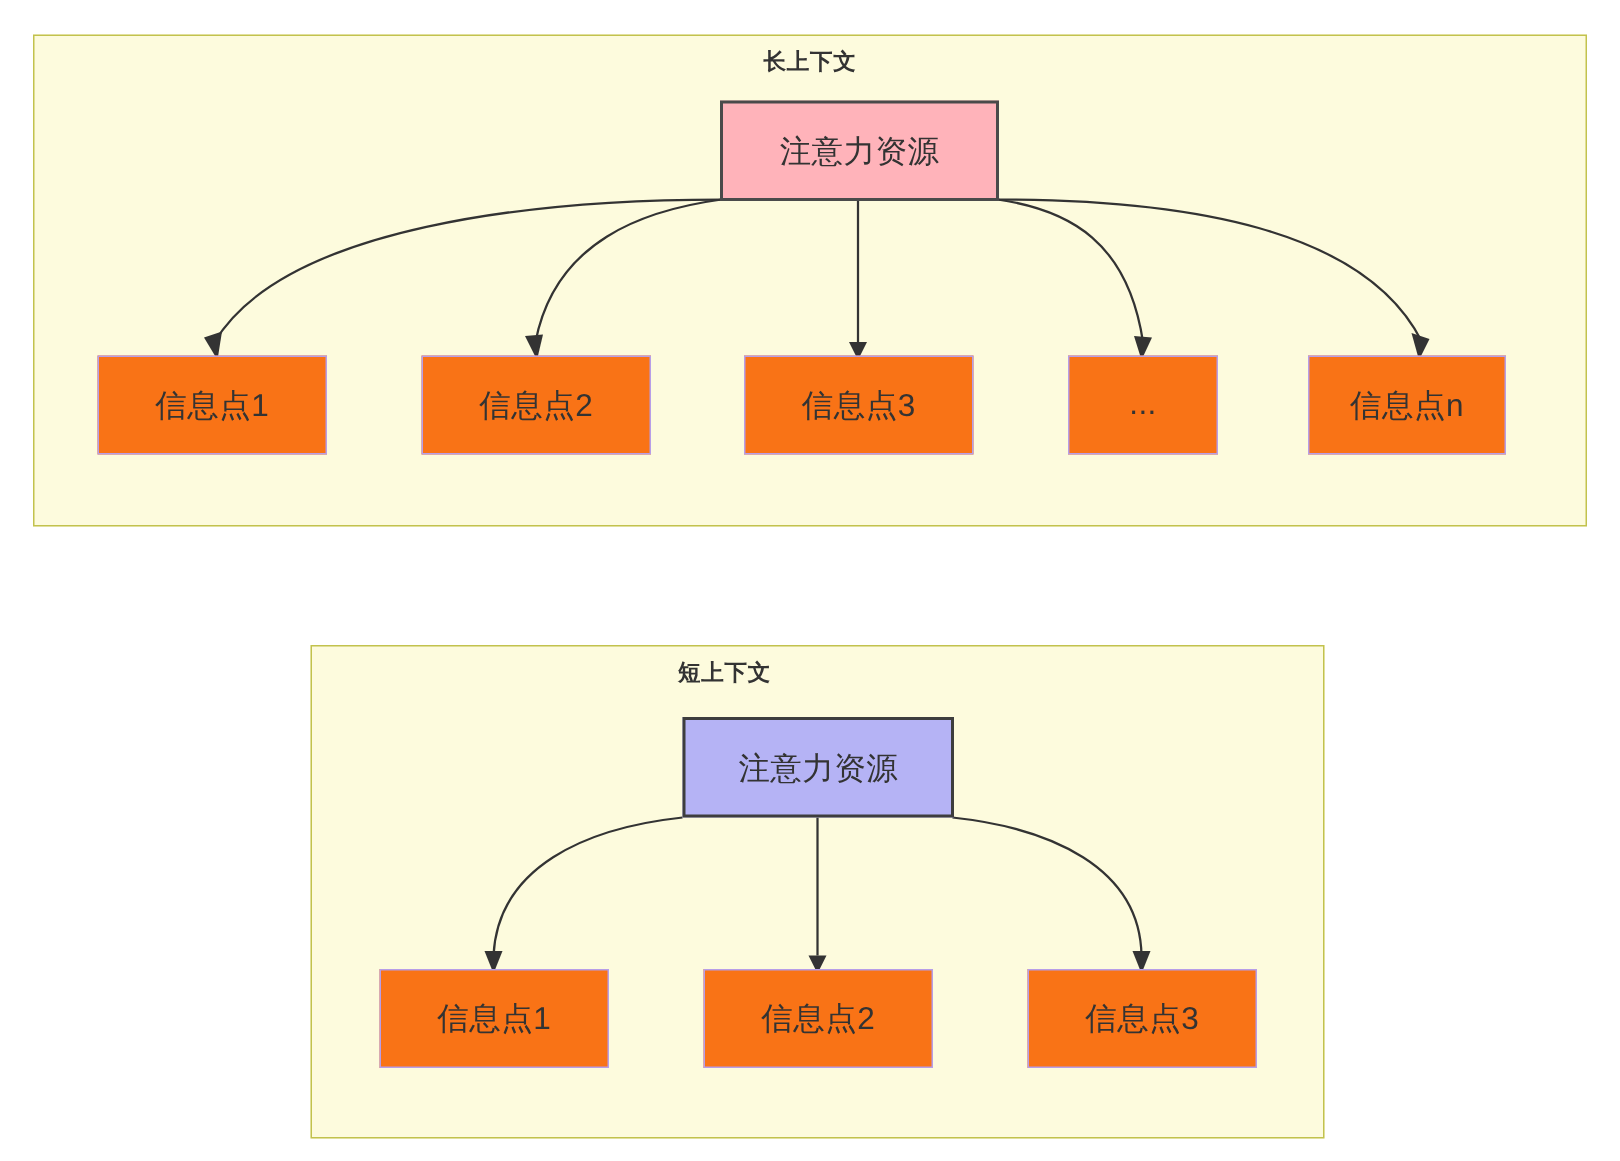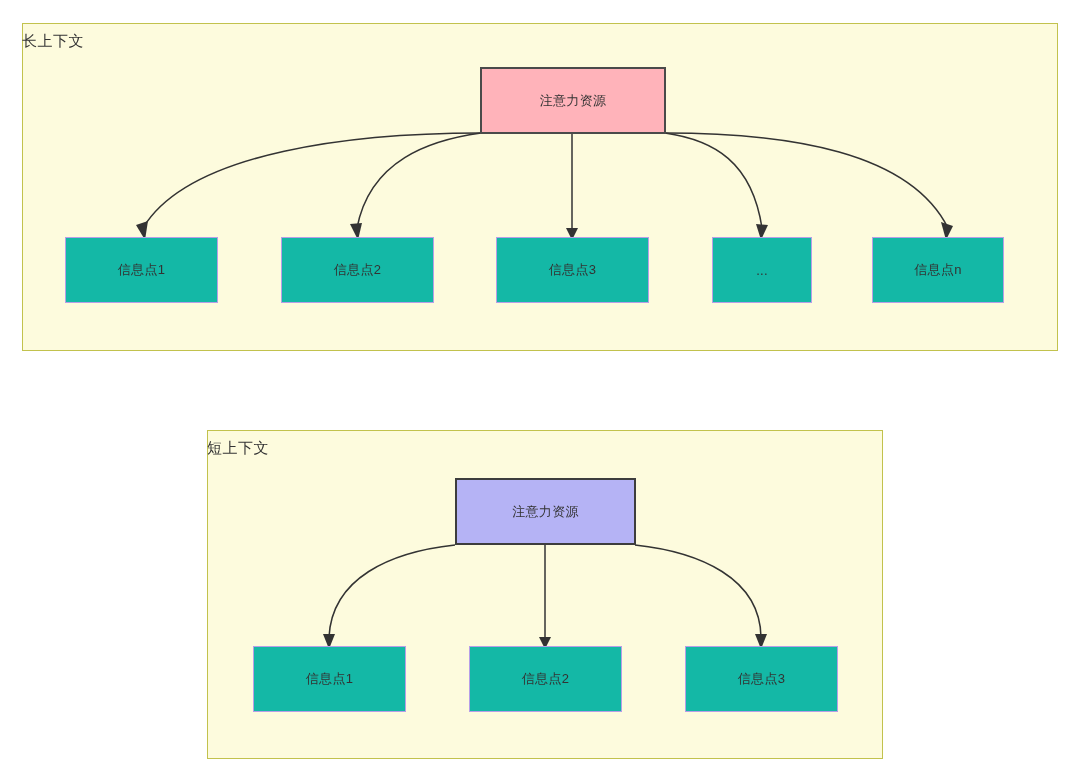--- a/index.html
+++ b/index.html
@@ -34,49 +34,50 @@
     top: 430px;
     width: 676px;
     height: 329px;
   }
 
   .panel-title {
     position: absolute;
     left: 0;
     right: 0;
     top: 9px;
-    text-align: left;
+    text-align: center;
     font-size: 15px;
     color: #333333;
     letter-spacing: 0.5px;
+    font-weight: bold;
   }
 
   .node {
     position: absolute;
     box-sizing: border-box;
     display: flex;
     align-items: center;
     justify-content: center;
-    font-size: 13px;
+    font-size: 21px;
     color: #333333;
     letter-spacing: 0.3px;
   }
 
   .node-attn-long {
     background: #ffb3ba;
     border: 2.2px solid #4a4a4a;
   }
 
   .node-attn-short {
     background: #b5b3f5;
     border: 2.2px solid #3d3d3d;
   }
 
   .node-info {
-    background: #14b8a6;
+    background: #f97316;
     border: 1.5px solid #b79ee8;
   }
 
   svg.edges {
     position: absolute;
     left: 0;
     top: 0;
     width: 1080px;
     height: 774px;
     pointer-events: none;

